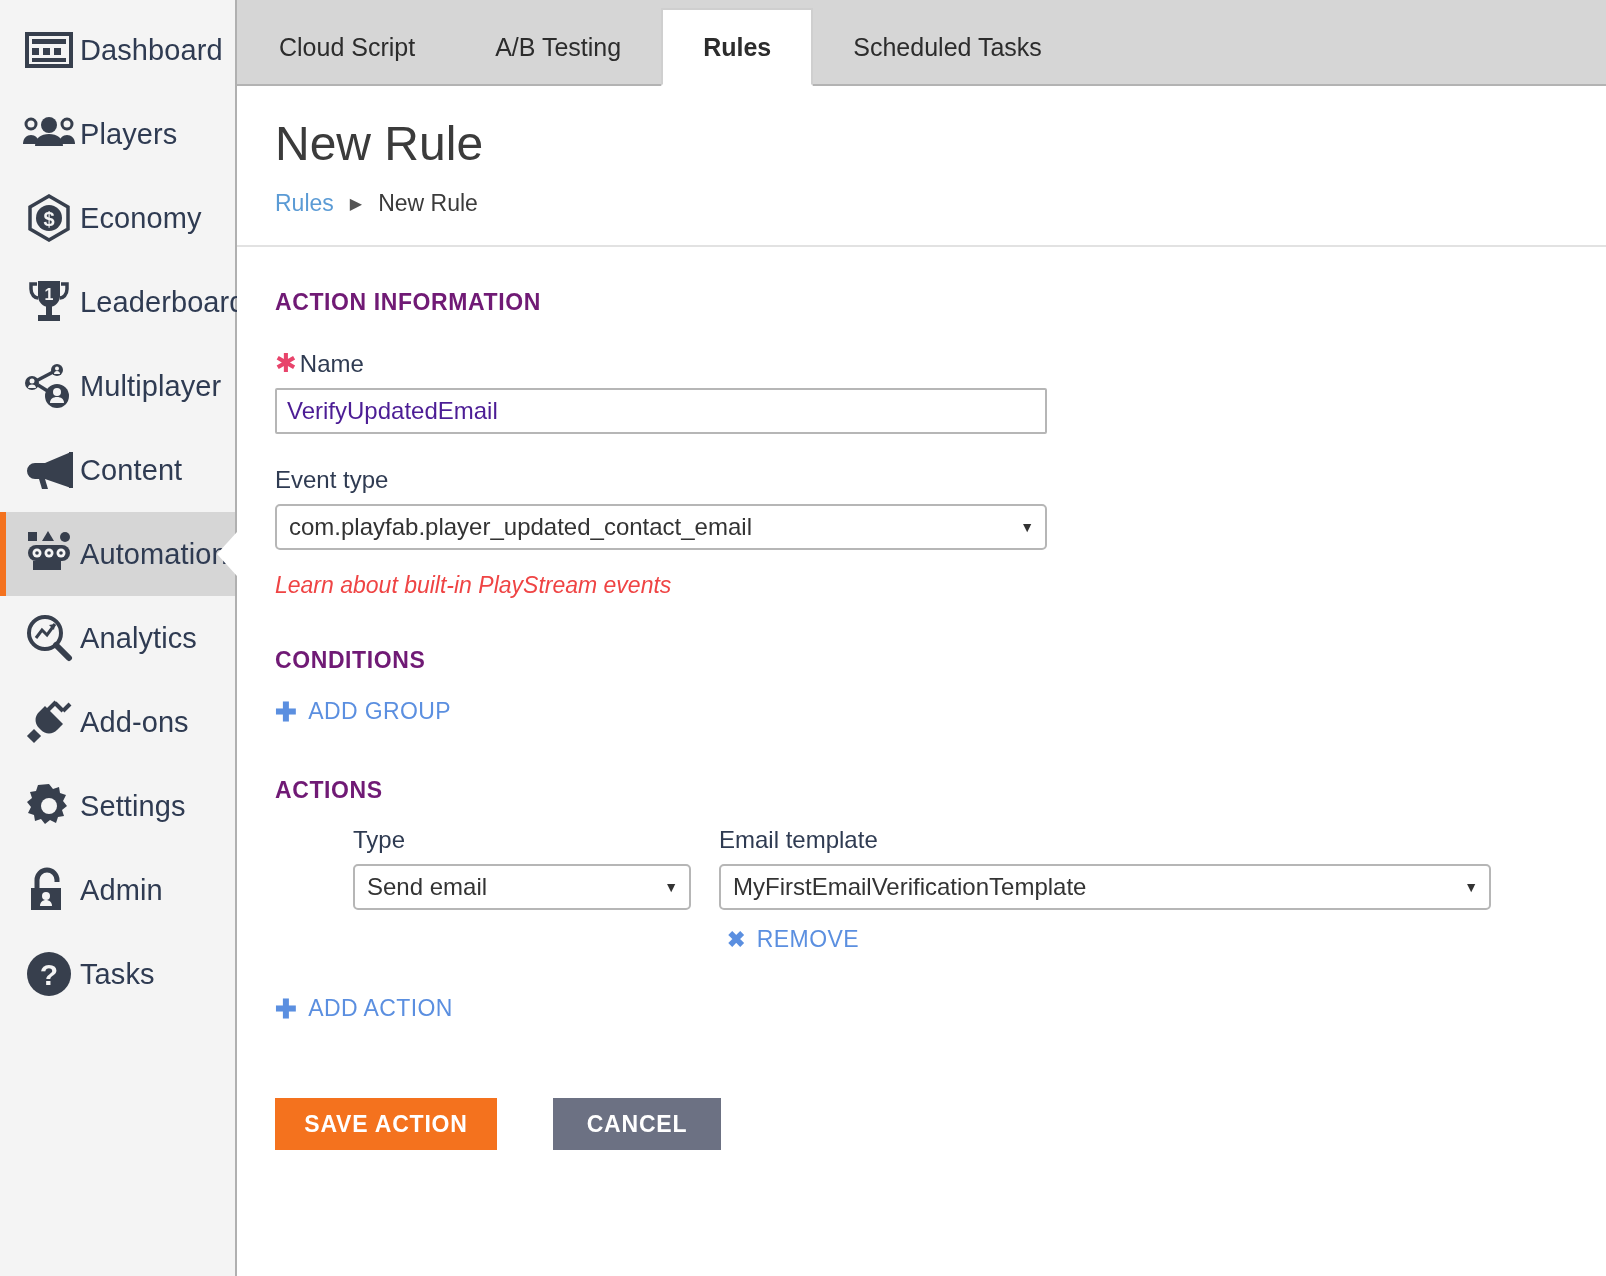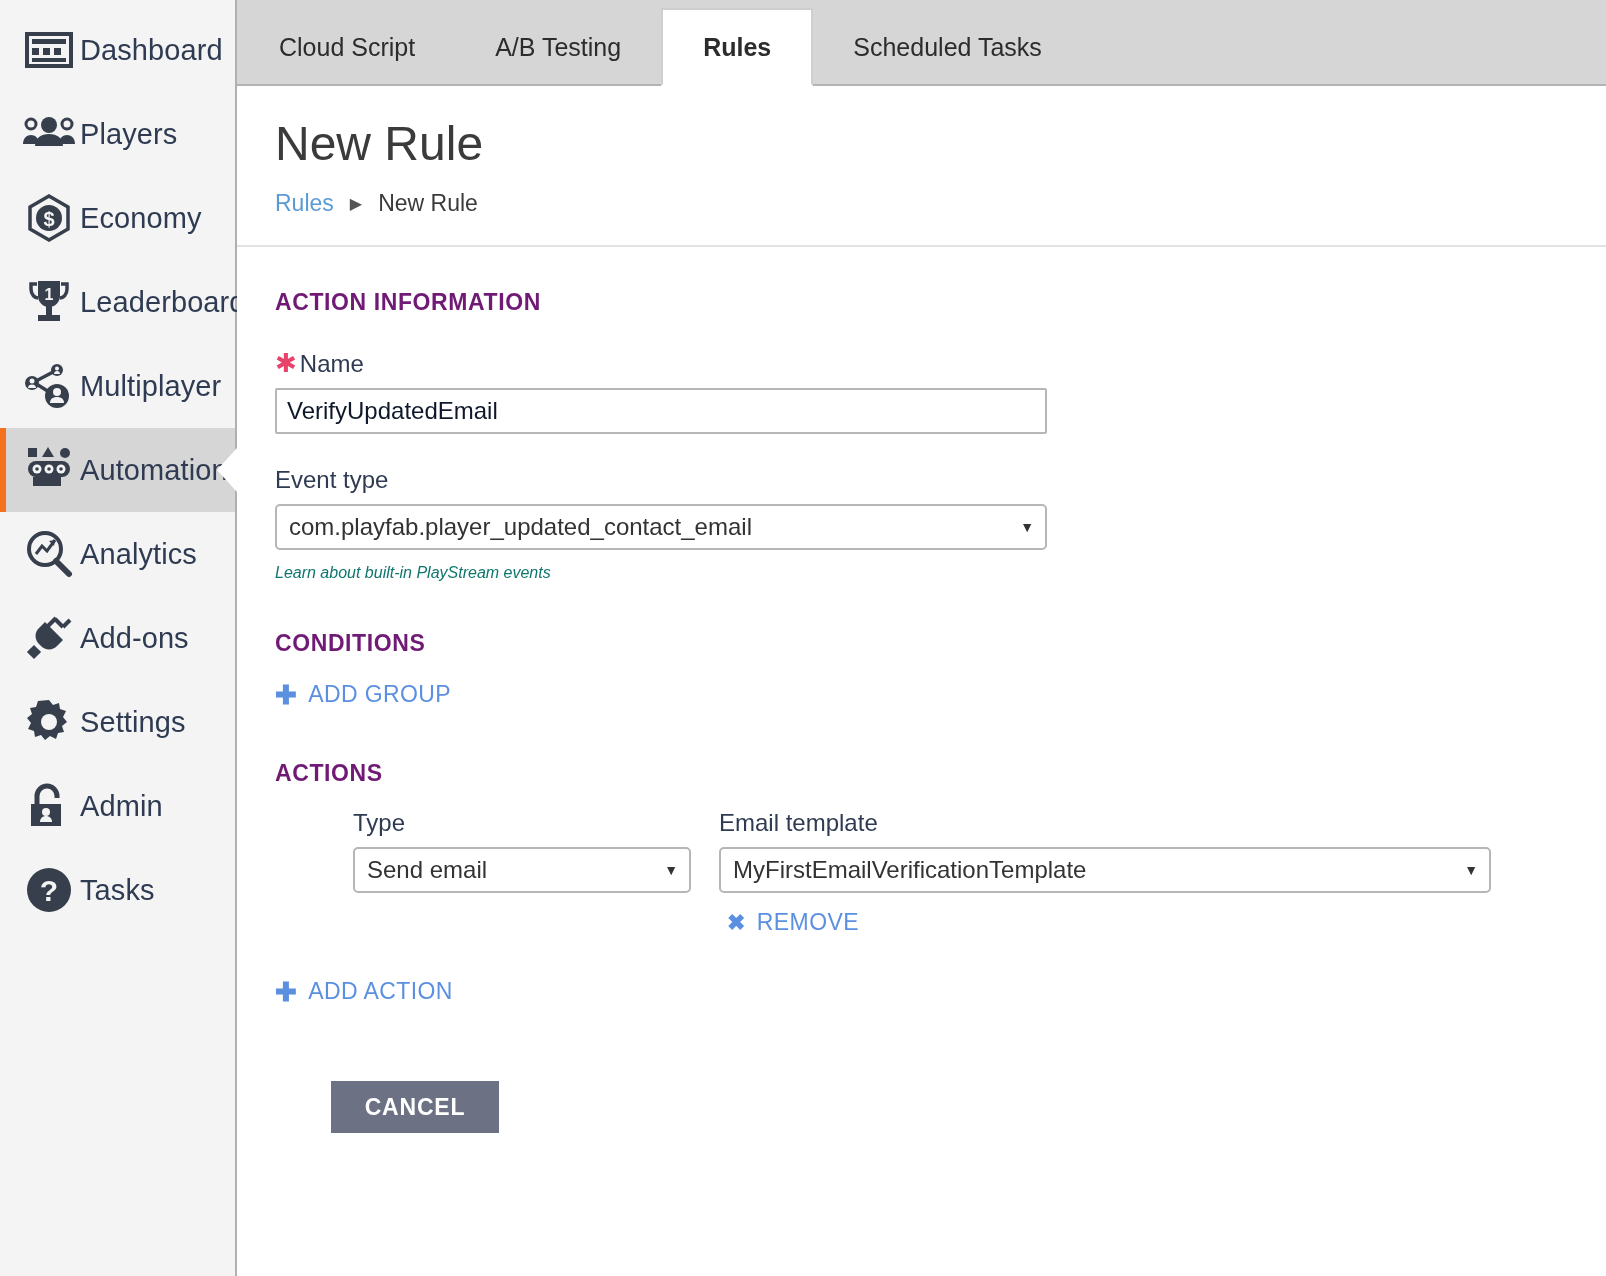--- a/index.html
+++ b/index.html
@@ -166,21 +166,21 @@
     font-size: 26px;
     margin-right: 3px;
     line-height: 1;
   }
   .text-input {
     width: 772px;
     height: 46px;
     border: 2px solid #b6b6b6;
     background: #fff;
     font-size: 24px;
-    color: #0f172a;
+    color: #4c1d95;
     padding: 0 10px;
     font-family: "Liberation Sans", sans-serif;
     border-radius: 2px;
     display: flex;
     align-items: center;
   }
   .select-box {
     position: relative;
     height: 46px;
     border: 2px solid #b6b6b6;
@@ -196,25 +196,25 @@
   .select-box .caret {
     position: absolute;
     right: 11px;
     top: 50%;
     transform: translateY(-50%);
     font-size: 14px;
     color: #333;
     line-height: 1;
   }
   .helper-link {
-    font-size: 16px;
+    font-size: 23px;
     font-style: italic;
-    color: #0f766e;
-    cursor: pointer;
-    margin-top: 14px;
+    color: #ef4444;
+    cursor: pointer;
+    margin-top: 22px;
     display: inline-block;
   }
   .blue-link {
     color: #5b8fe0;
     font-size: 23px;
     letter-spacing: 0.4px;
     cursor: pointer;
     display: inline-flex;
     align-items: center;
   }
@@ -324,20 +324,30 @@
           <path d="M26 40c0-4 3-6 7-6s7 2 7 6z" fill="#f4f4f4"></path>
           <circle cx="8" cy="18" r="2.5" fill="#f4f4f4"></circle>
           <path d="M4 25c0-2.5 2-3.5 4-3.5s4 1 4 3.5z" fill="#f4f4f4"></path>
           <circle cx="33" cy="5.5" r="2" fill="#f4f4f4"></circle>
           <path d="M30 11c0-2 1.5-3 3-3s3 1 3 3z" fill="#f4f4f4"></path>
         </svg>
       </span>
       <span class="nav-label">Multiplayer</span>
     </div>
 
+    <div class="nav-item">
+      <span class="nav-icon">
+        <svg width="52" height="40" viewBox="0 0 52 40">
+          <path d="M48 2v36L22 29H12a8 8 0 0 1 0-16h10z" fill="#373f4d"></path>
+          <path d="M16 29l3 10h6l-3-10z" fill="#373f4d"></path>
+          <rect x="46" y="2" width="4" height="36" fill="#373f4d"></rect>
+        </svg>
+      </span>
+      <span class="nav-label">Content</span>
+    </div>
 
     <div class="nav-item active">
       <span class="nav-icon">
         <svg width="54" height="48" viewBox="0 0 54 48">
           <rect x="6" y="2" width="9" height="9" fill="#373f4d"></rect>
           <polygon points="26,1 32,11 20,11" fill="#373f4d"></polygon>
           <circle cx="43" cy="7" r="5" fill="#373f4d"></circle>
           <rect x="6" y="15" width="42" height="16" rx="8" fill="#373f4d"></rect>
           <circle cx="15" cy="23" r="4.5" fill="#f4f4f4"></circle>
           <circle cx="27" cy="23" r="4.5" fill="#f4f4f4"></circle>
@@ -487,18 +497,19 @@
           </div>
         </div>
       </div>
 
       <div class="blue-link" style="margin-top:42px;">
         <span class="glyph">✚</span>
         <span>ADD ACTION</span>
       </div>
 
       <div class="btn-row">
+        <button class="btn btn-save">SAVE ACTION</button>
         <button class="btn btn-cancel">CANCEL</button>
       </div>
 
     </div>
   </section>
 </div>
 
 </body></html>

